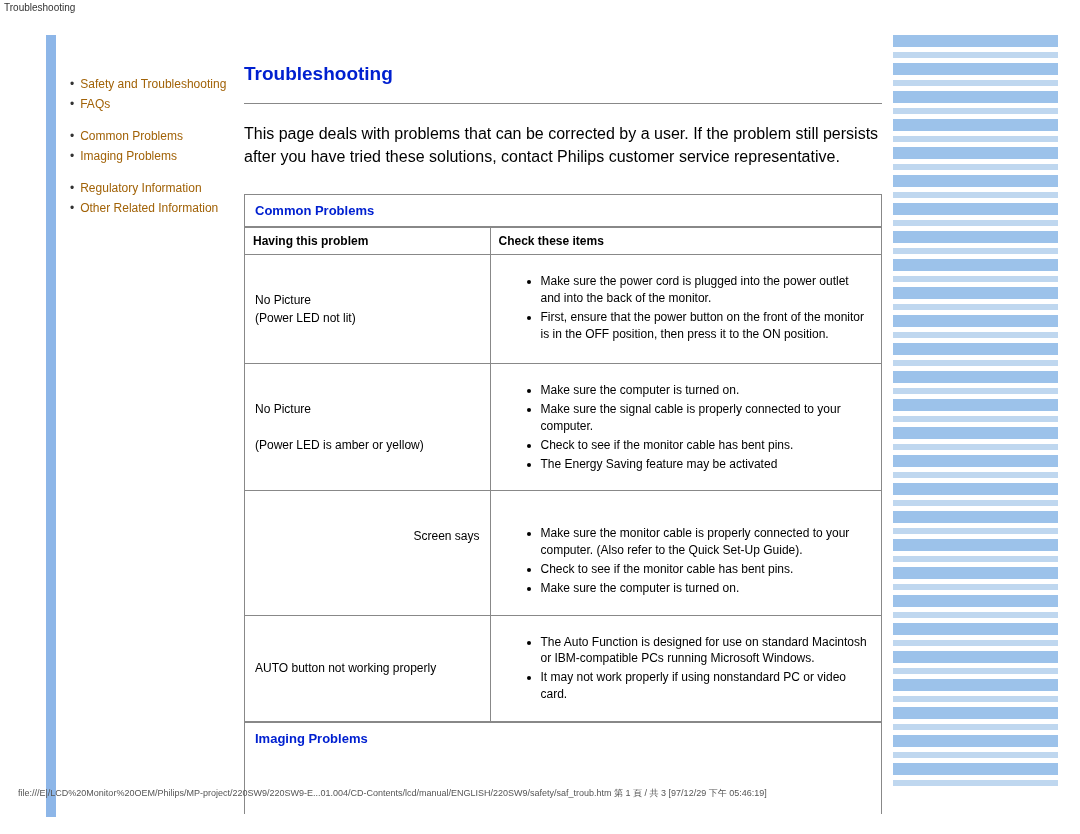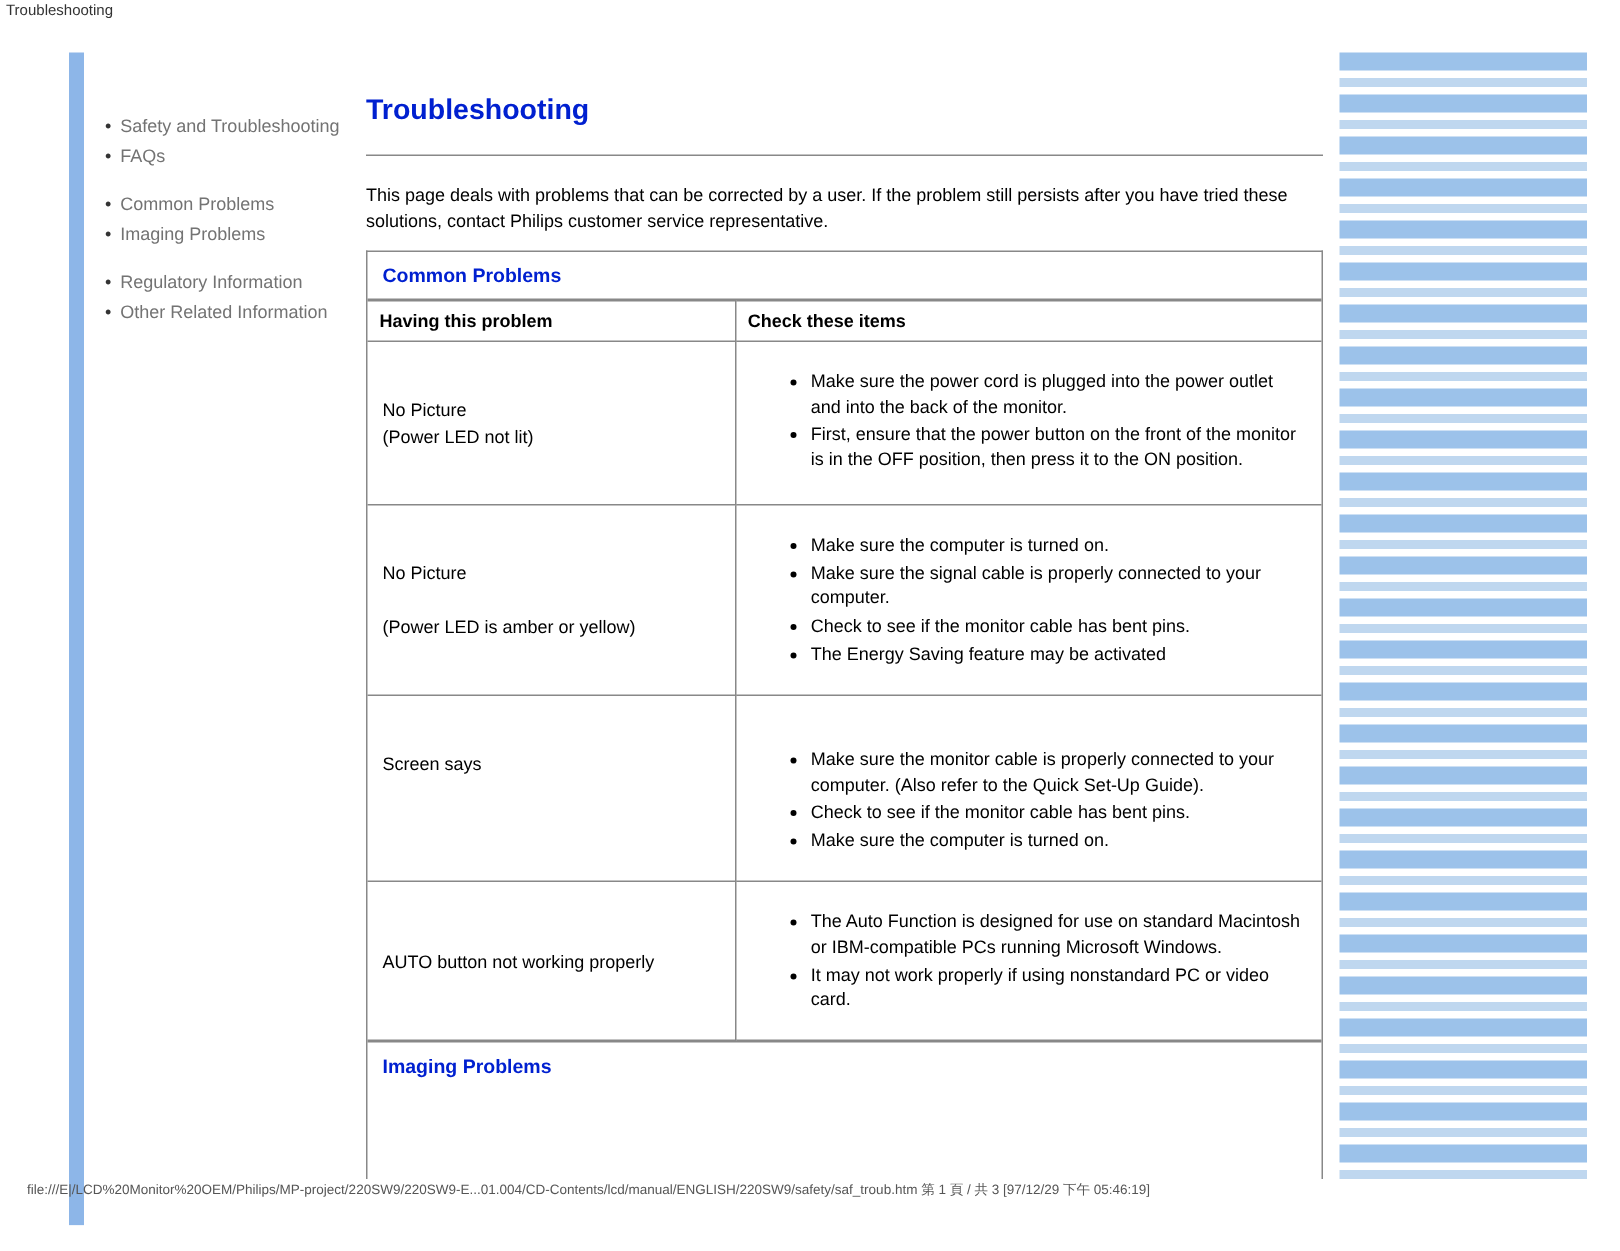--- a/index.html
+++ b/index.html
@@ -65,44 +65,44 @@
     display: flex;
     align-items: flex-start;
     margin-bottom: 2px;
   }
   .sidebar .dot {
     color: #333;
     margin-right: 6px;
     line-height: 1.5;
   }
   .sidebar a {
-    color: #737373;
+    color: #a16207;
     text-decoration: none;
   }
   .main {
     position: absolute;
     left: 244px;
     top: 48px;
     width: 638px;
   }
   .main h1 {
     color: #0020d0;
     font-size: 19px;
     font-weight: bold;
     margin: 0 0 18px 0;
   }
   .hr-thin {
     border: none;
     border-top: 1px solid #888;
     margin: 0 0 18px 0;
   }
   .intro {
-    font-size: 12px;
+    font-size: 16px;
     line-height: 1.45;
-    margin-bottom: 10px;
+    margin-bottom: 26px;
   }
   .tbl-outer {
     border: 1px solid #888;
     border-bottom: none;
   }
   .section-title {
     color: #0020d0;
     font-weight: bold;
     font-size: 13px;
     padding: 8px 10px 8px 10px;
@@ -352,21 +352,21 @@
             <td class="sol">
               <ul>
                 <li>Make sure the computer is turned on.</li>
                 <li>Make sure the signal cable is properly connected to your computer.</li>
                 <li>Check to see if the monitor cable has bent pins.</li>
                 <li>The Energy Saving feature may be activated</li>
               </ul>
             </td>
           </tr>
           <tr>
-            <td class="prob" style="vertical-align:top;">
+            <td class="prob" style="vertical-align:top;text-align:right;">
               <span>Screen says</span>
             </td>
             <td class="sol">
               <ul style="margin-top:22px;">
                 <li>Make sure the monitor cable is properly connected to your computer. (Also refer to the Quick Set-Up Guide).</li>
                 <li>Check to see if the monitor cable has bent pins.</li>
                 <li>Make sure the computer is turned on.</li>
               </ul>
             </td>
           </tr>

